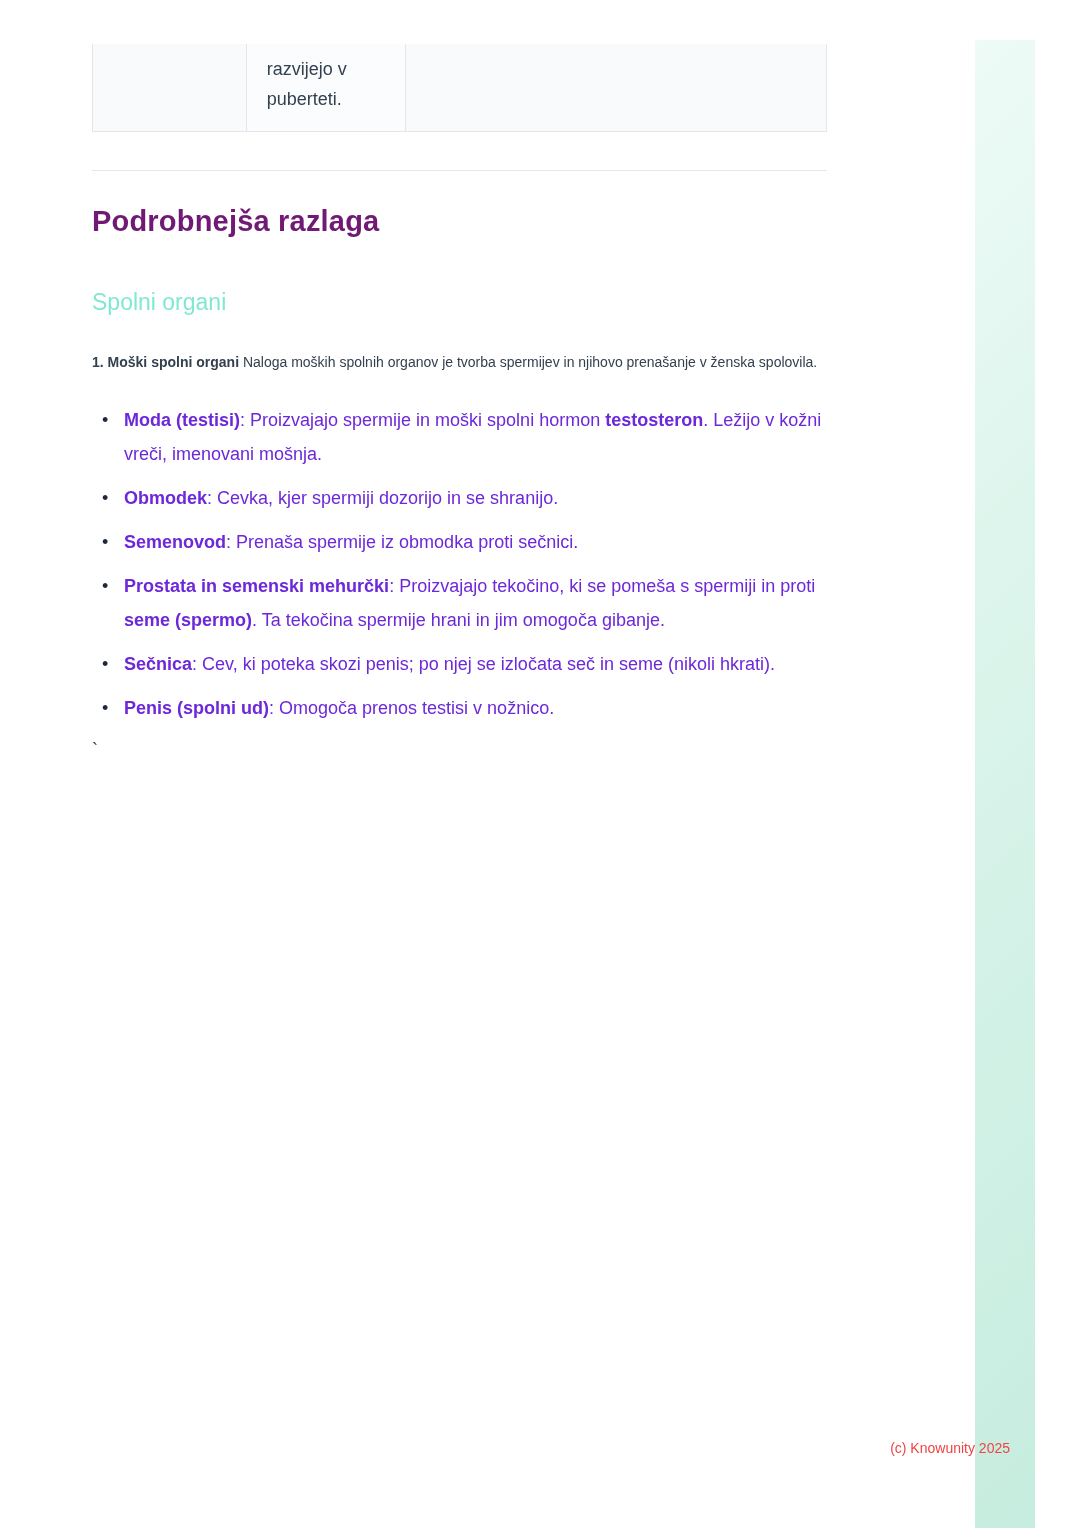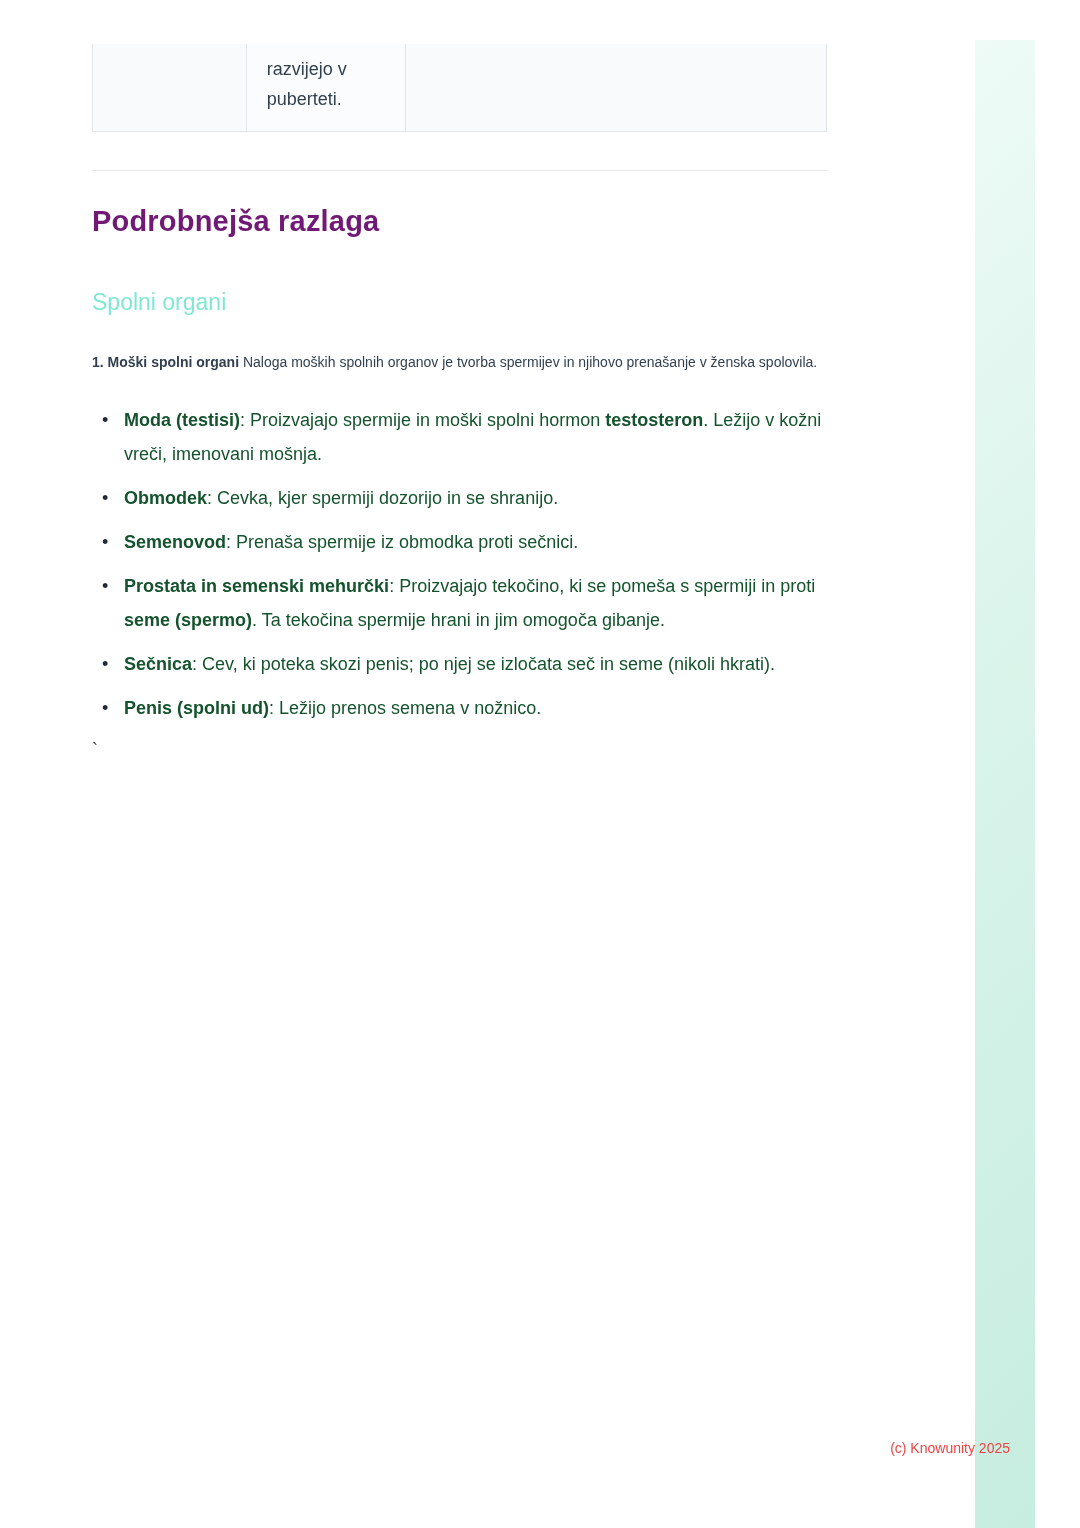--- a/index.html
+++ b/index.html
@@ -91,21 +91,21 @@
   ul.bullet-list {
     margin-top: 24px;
     list-style: none;
   }
   ul.bullet-list li {
     position: relative;
     padding-left: 32px;
     font-size: 18px;
     line-height: 34px;
     margin-bottom: 10px;
-    color: #14532d;
+    color: #6d28d9;
   }
   ul.bullet-list li::before {
     content: "\2022";
     position: absolute;
     left: 10px;
     top: 0;
     font-size: 18px;
     color: #1f2937;
   }
   ul.bullet-list strong { font-weight: 700; }
@@ -147,20 +147,20 @@
   <h2 class="sub-heading">Spolni organi</h2>
 
   <p class="intro"><strong>1. Moški spolni organi</strong><span> Naloga moških spolnih organov je tvorba spermijev in njihovo prenašanje v ženska spolovila.</span></p>
 
   <ul class="bullet-list">
     <li><strong>Moda (testisi)</strong><span>: Proizvajajo spermije in moški spolni hormon </span><strong>testosteron</strong><span>. Ležijo v kožni vreči, imenovani mošnja.</span></li>
     <li><strong>Obmodek</strong><span>: Cevka, kjer spermiji dozorijo in se shranijo.</span></li>
     <li><strong>Semenovod</strong><span>: Prenaša spermije iz obmodka proti sečnici.</span></li>
     <li><strong>Prostata in semenski mehurčki</strong><span>: Proizvajajo tekočino, ki se pomeša s spermiji in proti </span><strong>seme (spermo)</strong><span>. Ta tekočina spermije hrani in jim omogoča gibanje.</span></li>
     <li><strong>Sečnica</strong><span>: Cev, ki poteka skozi penis; po njej se izločata seč in seme (nikoli hkrati).</span></li>
-    <li><strong>Penis (spolni ud)</strong><span>: Ležijo prenos semena v nožnico.</span></li>
+    <li><strong>Penis (spolni ud)</strong><span>: Omogoča prenos testisi v nožnico.</span></li>
   </ul>
 
   <div class="stray">`</div>
 
 </div>
 
 <div class="footer-credit">(c) Knowunity 2025</div>
 
 </body></html>

